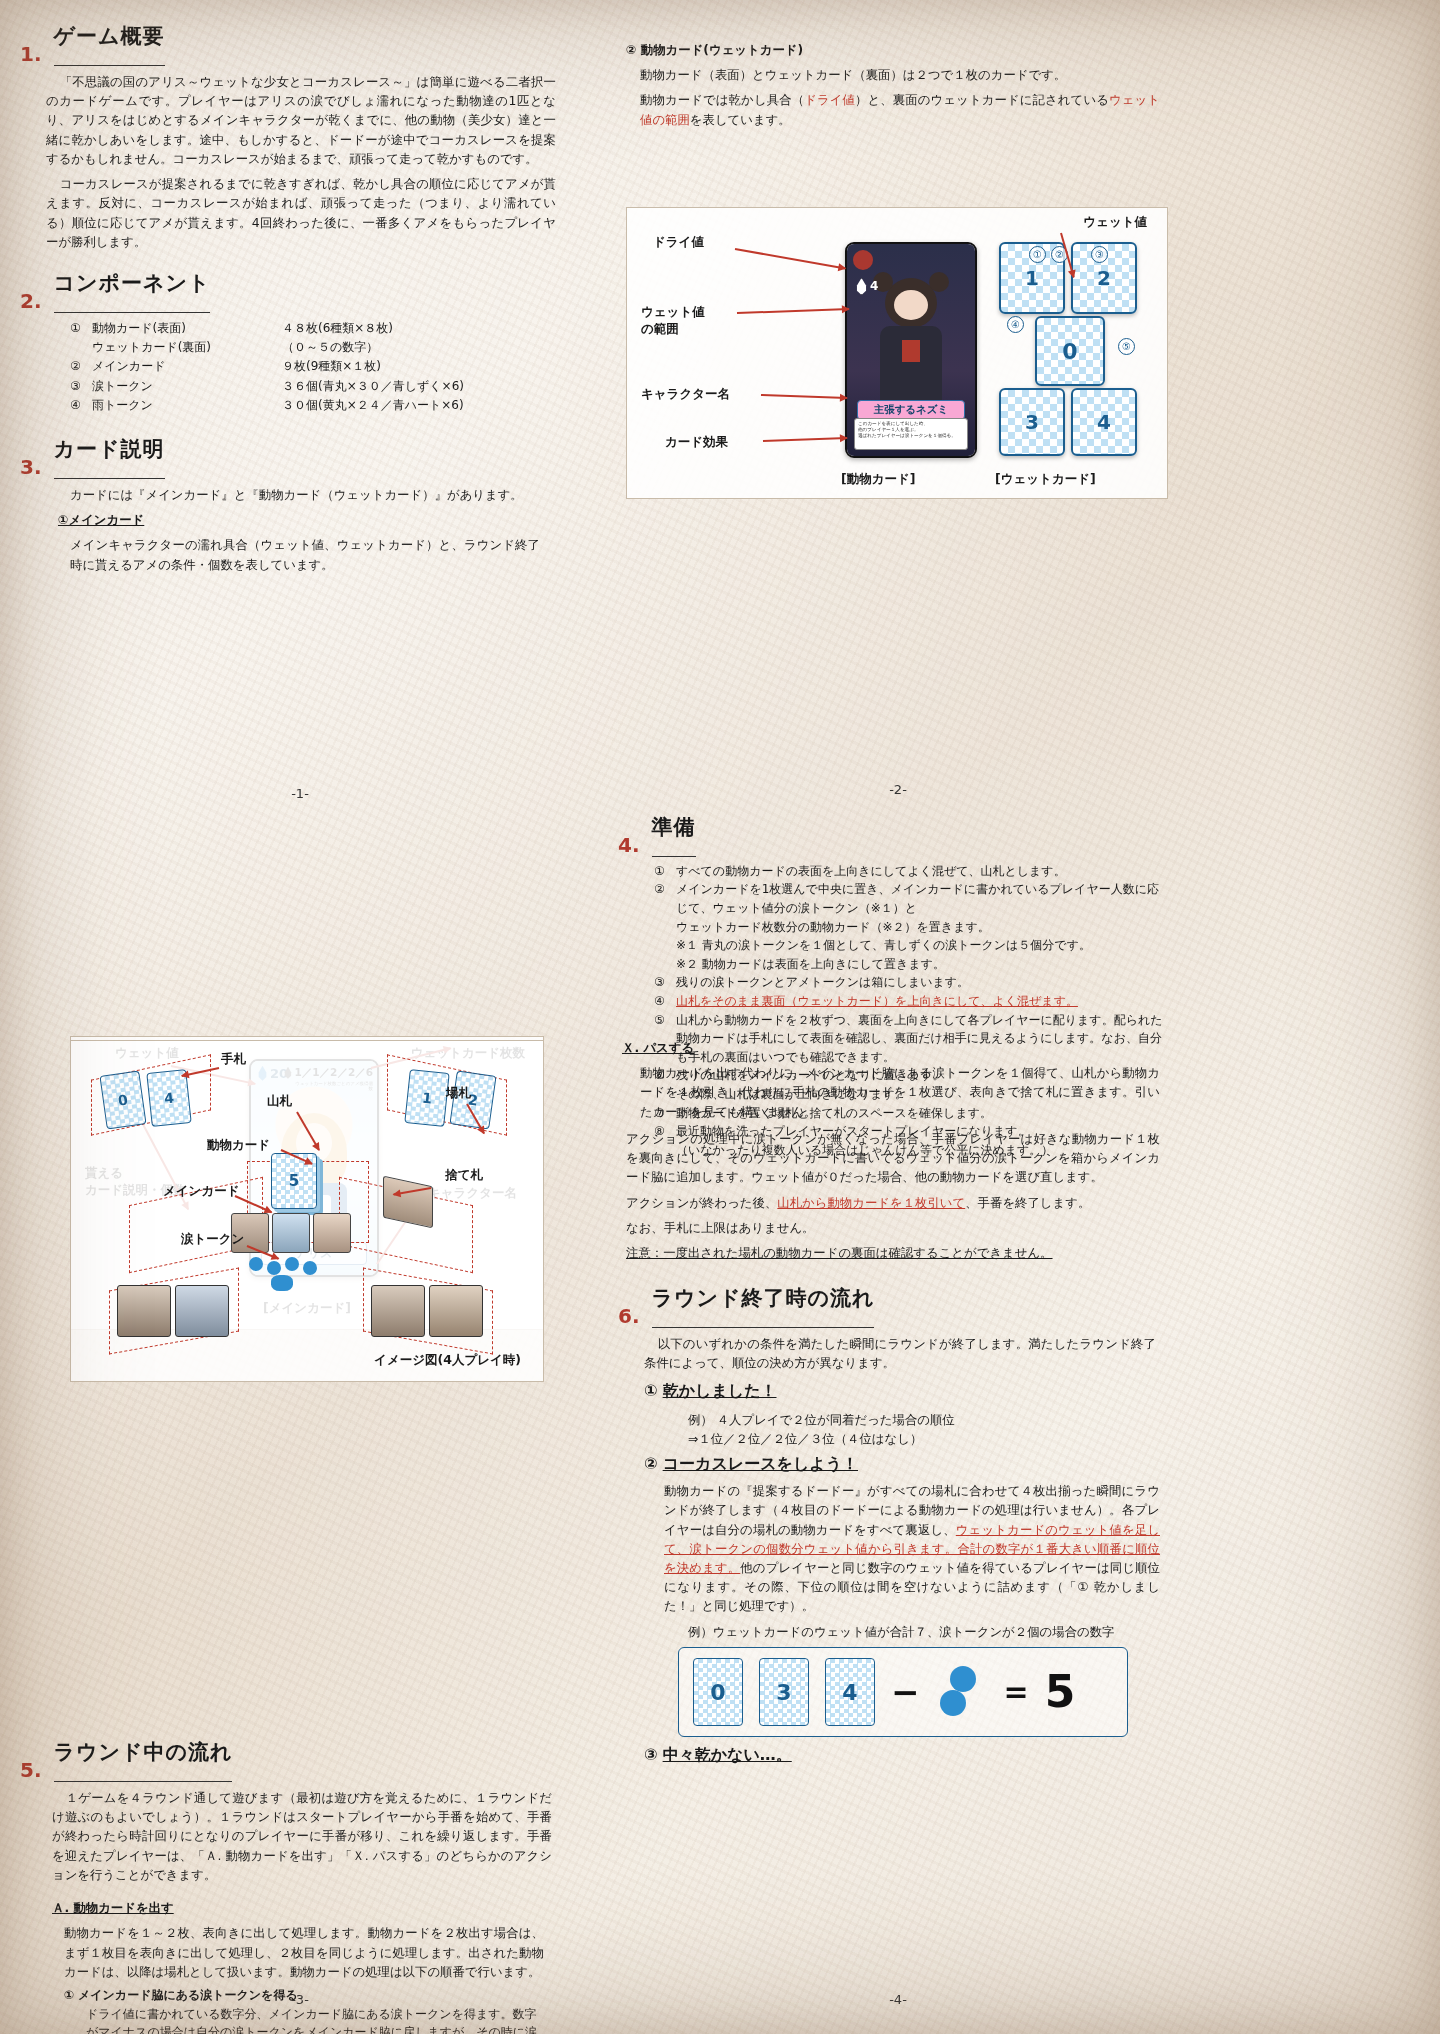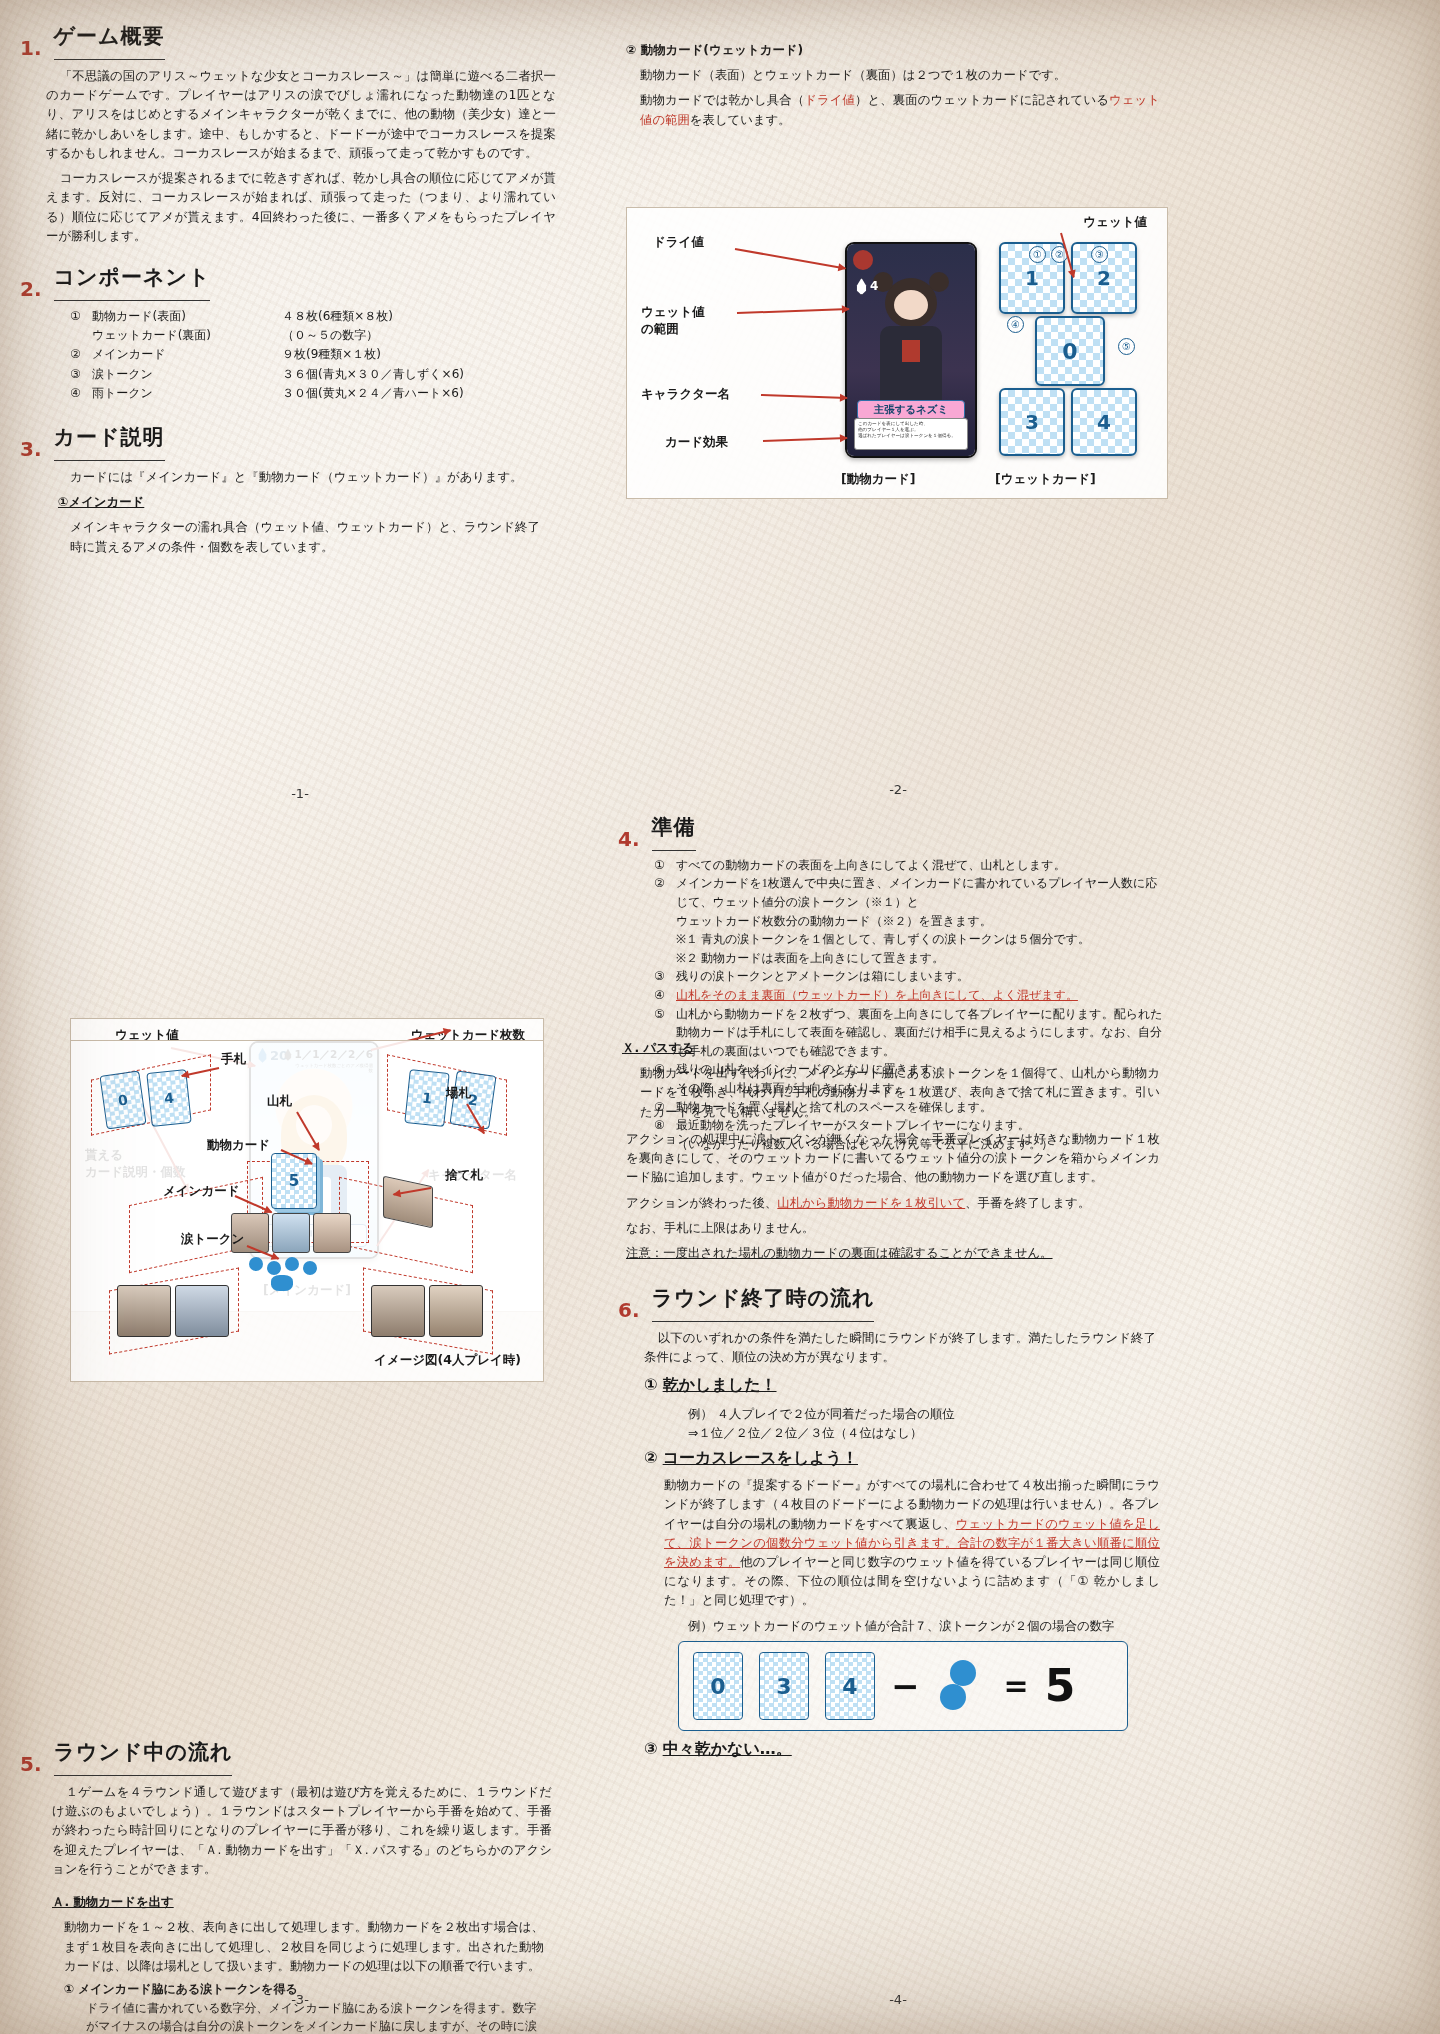--- a/index.html
+++ b/index.html
@@ -35,32 +35,32 @@
   .col-left{left:20px;}
   .col-right{left:618px;}
 
   h2.sec{
     font-size:21px;font-weight:bold;margin:0;
     font-family:"DejaVu Sans","Liberation Sans",sans-serif;
     letter-spacing:1px;
   }
   .secnum{color:#b03a2e;font-size:20px;font-weight:bold;margin-right:12px;}
   .secrow{display:flex;align-items:flex-end;}
-  .underline{border-bottom:1.5px solid #333;padding-bottom:9px;}
+  .underline{border-bottom:1.5px solid #333;padding-bottom:15px;}
   p.body{
     font-size:12.4px;line-height:1.55;margin:6px 0 0 0;text-align:justify;
   }
   .indent{text-indent:1.1em;}
   .red{color:#c0392b;}
   .redu{color:#c0392b;text-decoration:underline;}
   .u{text-decoration:underline;}
   ul.plain{list-style:none;margin:5px 0 0 0;padding:0;}
   ul.plain li{font-size:12px;line-height:1.55;display:flex;}
   .marker{width:22px;flex:none;}
-  .txt{flex:1;font-family:Liberation Serif, serif;}
+  .txt{flex:1;}
   .comp-table{margin-top:6px;font-size:12px;line-height:1.6;}
   .comp-row{display:flex;}
   .comp-row .m{width:22px;}
   .comp-row .n{width:190px;}
   .comp-row .v{flex:1;}
 
   .figbox{
     background:rgba(255,255,255,.88);
     border:1px solid #c8bba9;
     position:relative;

